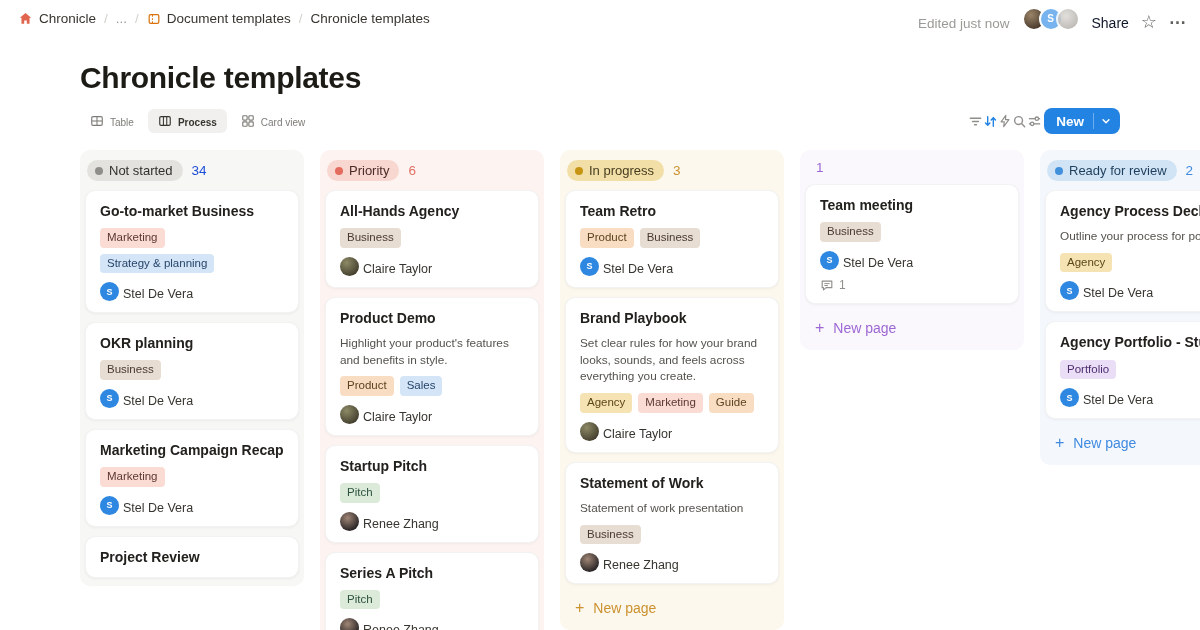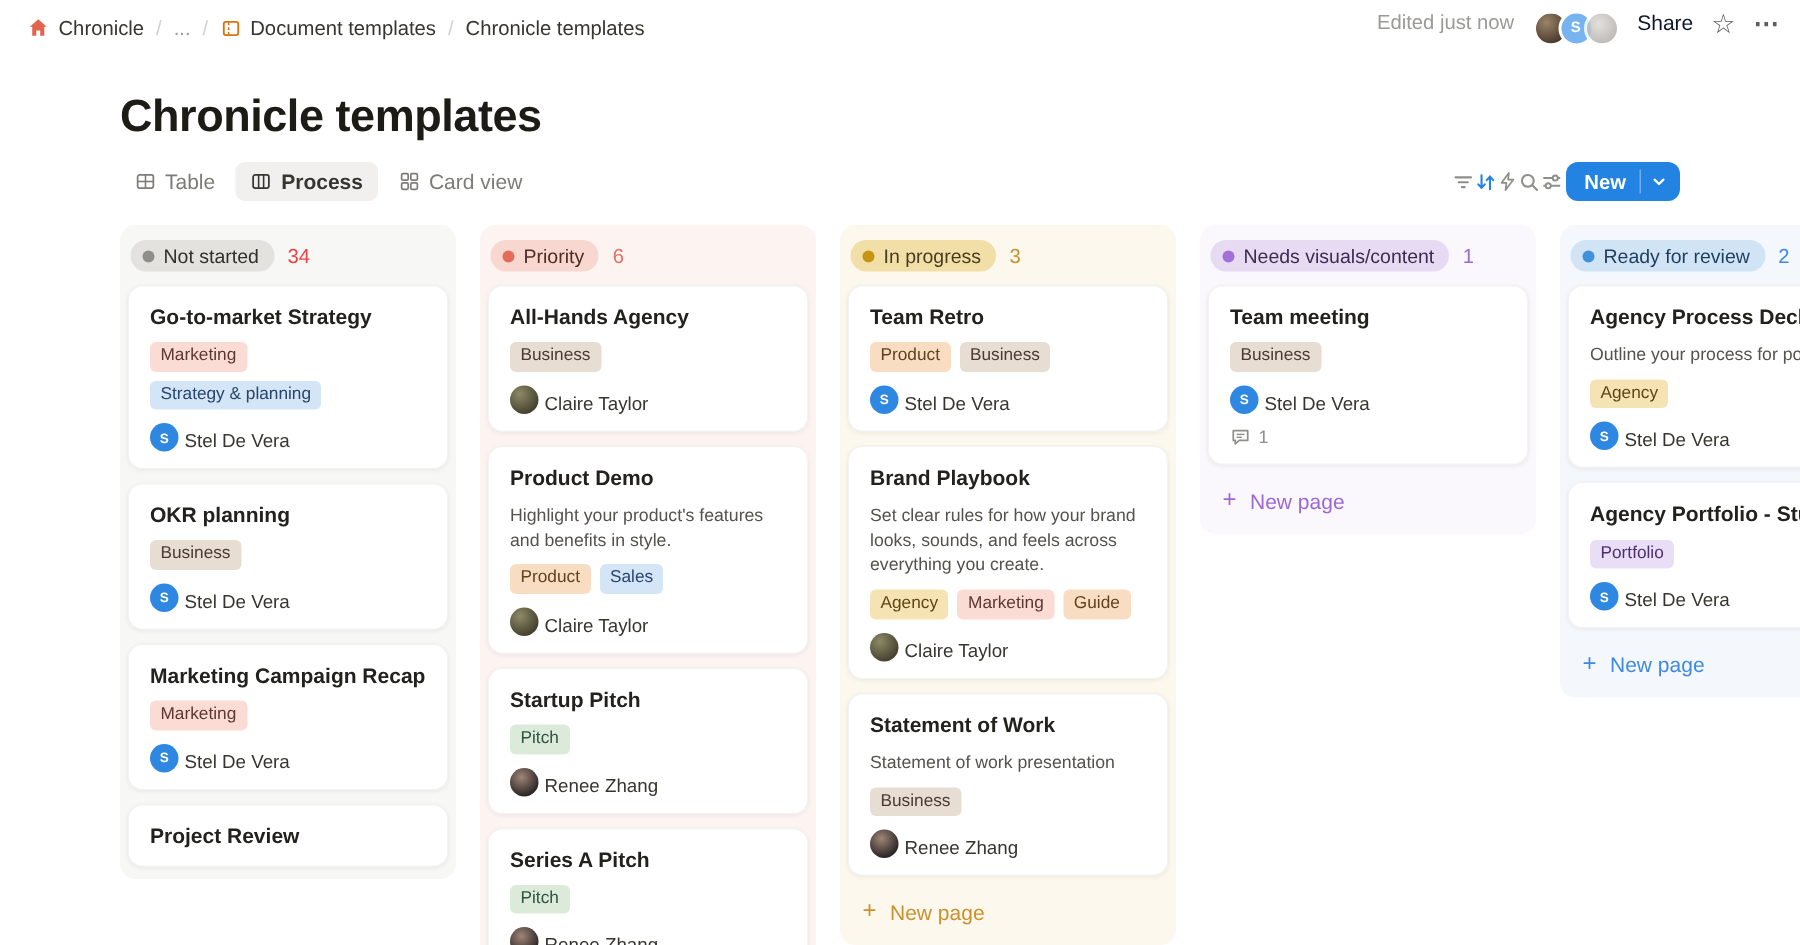--- a/index.html
+++ b/index.html
@@ -17,21 +17,21 @@
     display: flex;
     align-items: center;
     justify-content: space-between;
     padding: 0 14px;
     font-size: 13.5px;
   }
   .breadcrumb { display: flex; align-items: center; gap: 4px; }
   .crumb { display: flex; align-items: center; gap: 6px; color: #37352f; cursor: pointer; border-radius: 4px; padding: 2px 4px; }
   .crumb.muted { color: #9b9a97; }
   .sep { color: #d3d1cb; }
-  .topbar-right { display: flex; align-items: flex-start; gap: 12px; }
+  .topbar-right { display: flex; align-items: flex-end; gap: 12px; }
   .edited { color: #9b9a97; }
   .avatar-stack { display: flex; align-items: center; }
   .avatar-stack .tavatar {
     width: 24px; height: 24px; border-radius: 50%;
     border: 2px solid #fff; margin-left: -7px;
     display: flex; align-items: center; justify-content: center;
     font-size: 10px; font-weight: 700; color: #fff;
   }
   .avatar-stack .tavatar:first-child { margin-left: 0; }
   .tavatar.photo-a { background: radial-gradient(circle at 35% 30%, #9a8468, #4b3b2d 75%); }
@@ -49,22 +49,22 @@
     color: #1d1b16;
   }
   .views-row {
     margin: 13px 80px 0 80px;
     display: flex;
     align-items: center;
     justify-content: space-between;
   }
   .tabs { display: flex; align-items: center; gap: 4px; }
   .tab {
-    display: flex; align-items: center; gap: 6px;
-    font-size: 14px; color: #7d7c78;
+    display: flex; align-items: flex-end; gap: 6px;
+    font-size: 10px; color: #7d7c78;
     padding: 5px 10px; border-radius: 6px; cursor: pointer;
   }
   .tab.active { background: #f1f0ee; color: #37352f; font-weight: 700; }
   .tab svg { display: block; }
   .view-controls { display: flex; align-items: center; }
   .ctl { display: flex; align-items: center; cursor: pointer; }
   .new-btn {
     display: flex; align-items: center;
     background: #2383e2; color: #fff;
     border-radius: 8px; font-size: 13.5px; font-weight: 700;
@@ -91,21 +91,21 @@
   }
   .col-header { display: flex; align-items: center; padding: 5px 4px 9px 2px; cursor: pointer; }
   .pill {
     display: inline-flex; align-items: center; gap: 6px;
     background: var(--pill-bg); color: var(--pill-text);
     border-radius: 999px; padding: 3px 10px 3px 8px;
     font-size: 13px; font-weight: 400;
   }
   .dot { width: 8px; height: 8px; border-radius: 50%; background: var(--dot); }
   .count { margin-left: 9px; font-size: 13.5px; font-weight: 500; color: var(--accent); }
-  .theme-gray .count { color: #ef4444; }
+  .theme-gray .count { color: #1d4ed8; }
 
   .cards { display: flex; flex-direction: column; gap: 9px; }
   .card {
     background: #fff;
     border: 1px solid rgba(15, 15, 15, 0.05);
     border-radius: 10px;
     box-shadow: 0 1px 3px rgba(15,15,15,.05);
     padding: 11px 14px 11px 14px;
     cursor: pointer;
   }
@@ -274,21 +274,21 @@
     <section class="column theme-gray">
     <div class="col-header">
       <span class="pill">
         <span class="dot"></span>
         <span class="pill-label">Not started</span>
       </span>
       <span class="count">34</span>
     </div>
     <div class="cards">
         <article class="card">
-    <h3 class="card-title">Go-to-market Strategy</h3>
+    <h3 class="card-title">Go-to-market Business</h3>
 
     <div class="tags">
             <span class="tag tag-red">Marketing</span>
             <span class="tag tag-blue">Strategy &amp; planning</span>
           </div>
     <div class="person">
       <span class="avatar avatar-stel">S</span>
       <span class="person-name">Stel De Vera</span>
     </div>
 
@@ -433,24 +433,20 @@
 
   </article>
       </div>
     <div class="new-page">
       <span class="plus">+</span>
       <span class="new-page-label">New page</span>
     </div>
   </section>
     <section class="column theme-purple">
     <div class="col-header">
-      <span class="pill">
-        <span class="dot"></span>
-        <span class="pill-label">Needs visuals/content</span>
-      </span>
       <span class="count">1</span>
     </div>
     <div class="cards">
         <article class="card">
     <h3 class="card-title">Team meeting</h3>
 
     <div class="tags">
             <span class="tag tag-brown">Business</span>
           </div>
     <div class="person">

